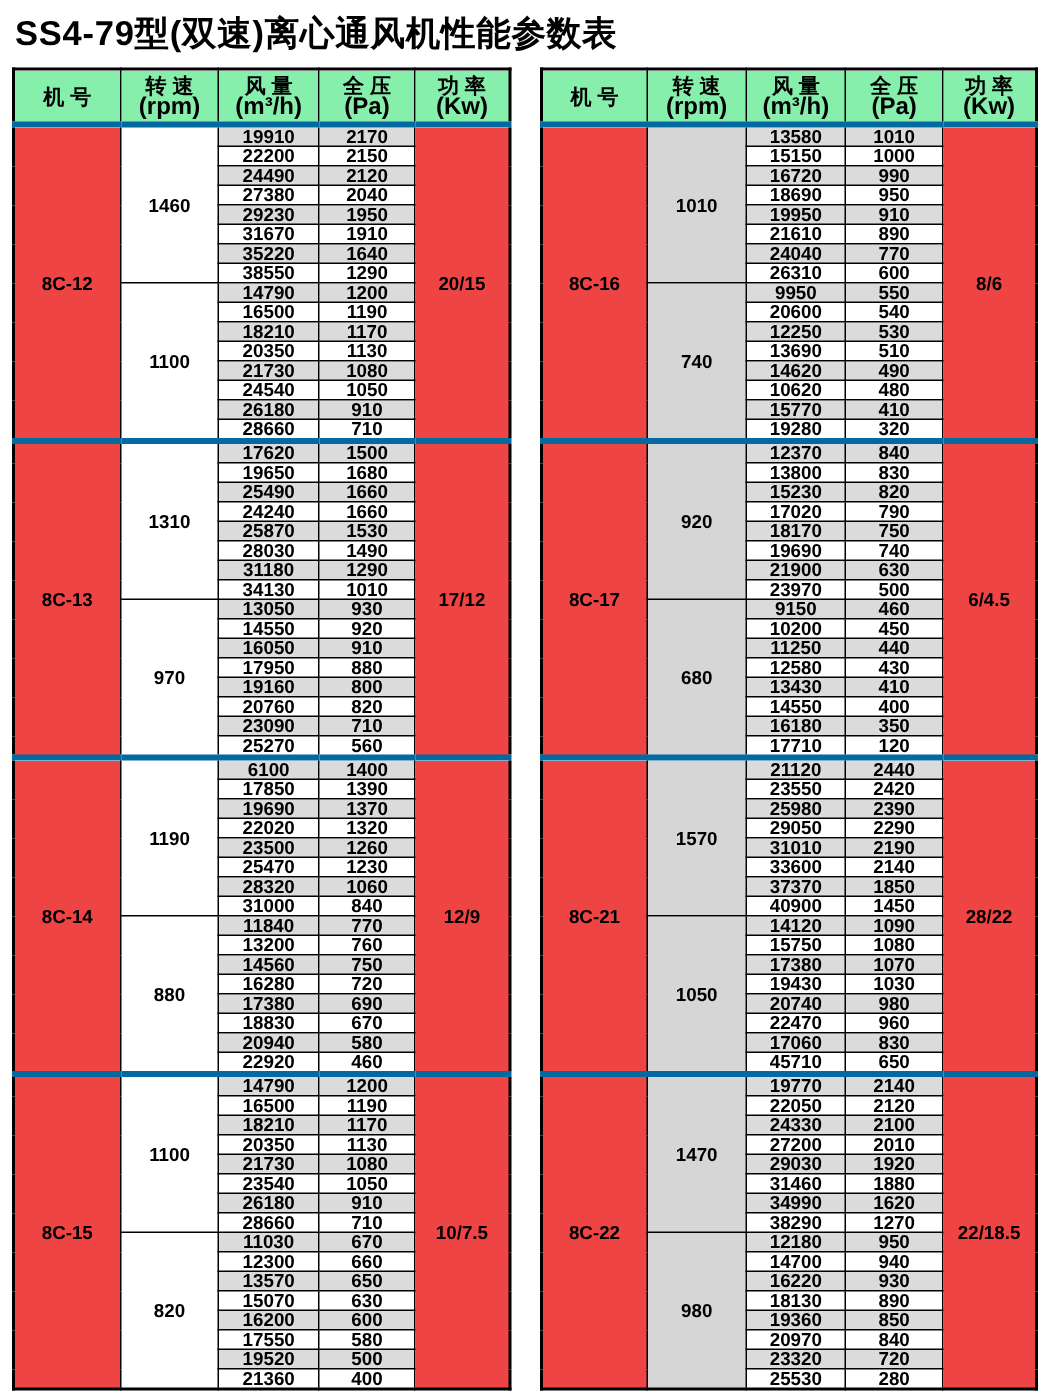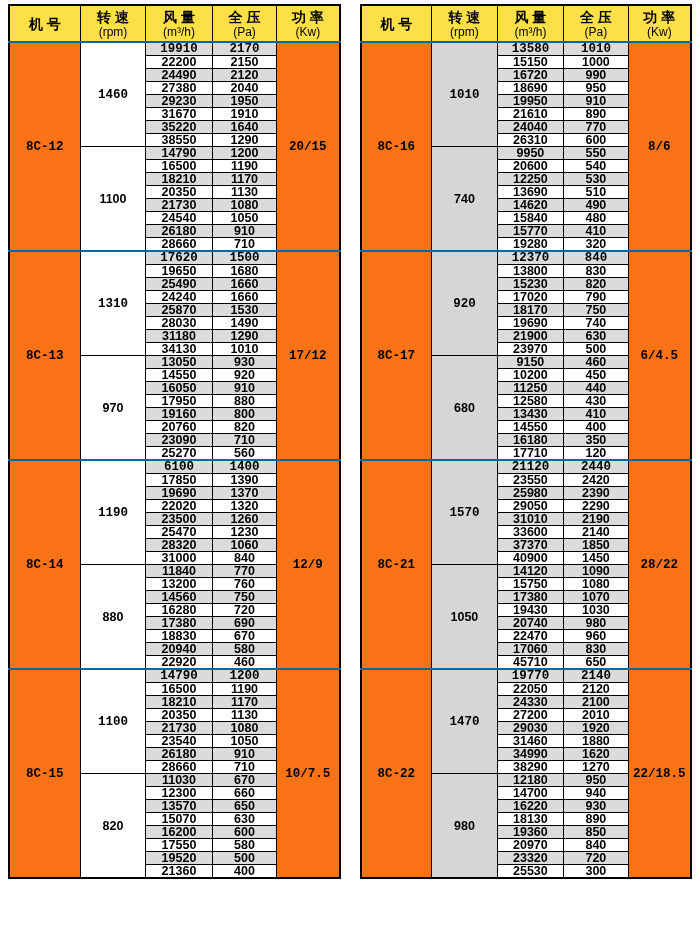--- a/index.html
+++ b/index.html
@@ -29,52 +29,53 @@
     border: 2px solid #000;
   }
   table.perf th, table.perf td {
     border: 1px solid #000;
     text-align: center;
     vertical-align: middle;
     padding: 0;
     overflow: hidden;
   }
   table.perf th {
-    background: #fde047;
+    background: #86efac;
     height: 37px;
     font-size: 14px;
     font-weight: bold;
     line-height: 16px;
     padding: 1px 0;
   }
   table.perf th .unit {
     display: block;
-    font-size: 12px;
-    font-weight: normal;
+    font-size: 16px;
+    font-weight: bold;
     line-height: 14px;
   }
   table.perf td {
     height: 13px;
     font-size: 12.5px;
     font-weight: bold;
     line-height: 12px;
   }
   td.cell-machine, td.cell-power {
-    background: #f97316;
+    background: #ef4444;
     font-size: 14px;
   }
   td.cell-speed { font-size: 13px; background: #ffffff; margin-left: 48px; }
   table.speed-shaded td.cell-speed { background: #d6d6d6; }
   tr.shade td.cell-flow, tr.shade td.cell-pressure { background: #dbdbdb; }
-  tr.section-start td { border-top: 2px solid #0369a1; font-family: Liberation Mono, monospace; }
+  tr.section-start td { border-top: 4px solid #0369a1; }
 </style>
 </head>
 <body>
 
 <div class="page">
+  <div class="title">SS4-79型(双速)离心通风机性能参数表</div>
   <div class="tables-row">
     <table class="perf">
         <colgroup>
           <col style="width: 72px;">
           <col style="width: 66px;">
           <col style="width: 67px;">
           <col style="width: 65px;">
           <col style="width: 63px;">
         </colgroup>
         <thead>
@@ -429,21 +430,21 @@
           </tr>
           <tr>
             <td class="cell-flow">13690</td>
             <td class="cell-pressure">510</td>
           </tr>
           <tr class="shade">
             <td class="cell-flow">14620</td>
             <td class="cell-pressure">490</td>
           </tr>
           <tr>
-            <td class="cell-flow">15840</td>
+            <td class="cell-flow">10620</td>
             <td class="cell-pressure">480</td>
           </tr>
           <tr class="shade">
             <td class="cell-flow">15770</td>
             <td class="cell-pressure">410</td>
           </tr>
           <tr>
             <td class="cell-flow">19280</td>
             <td class="cell-pressure">320</td>
           </tr>
@@ -642,18 +643,18 @@
           <tr>
             <td class="cell-flow">20970</td>
             <td class="cell-pressure">840</td>
           </tr>
           <tr class="shade">
             <td class="cell-flow">23320</td>
             <td class="cell-pressure">720</td>
           </tr>
           <tr>
             <td class="cell-flow">25530</td>
-            <td class="cell-pressure">300</td>
+            <td class="cell-pressure">280</td>
           </tr>
         </tbody>
       </table>
   </div>
 </div>
 
 </body></html>

